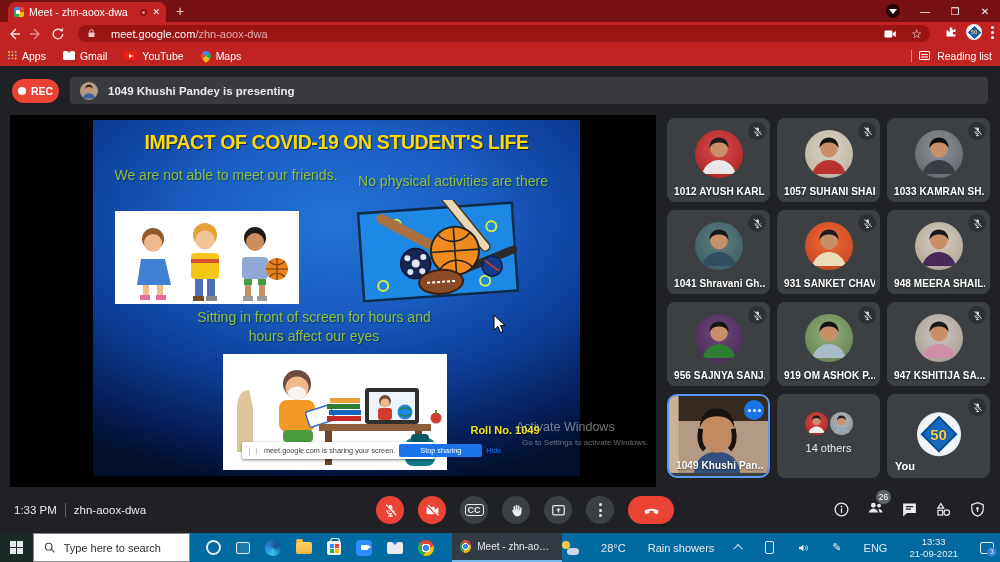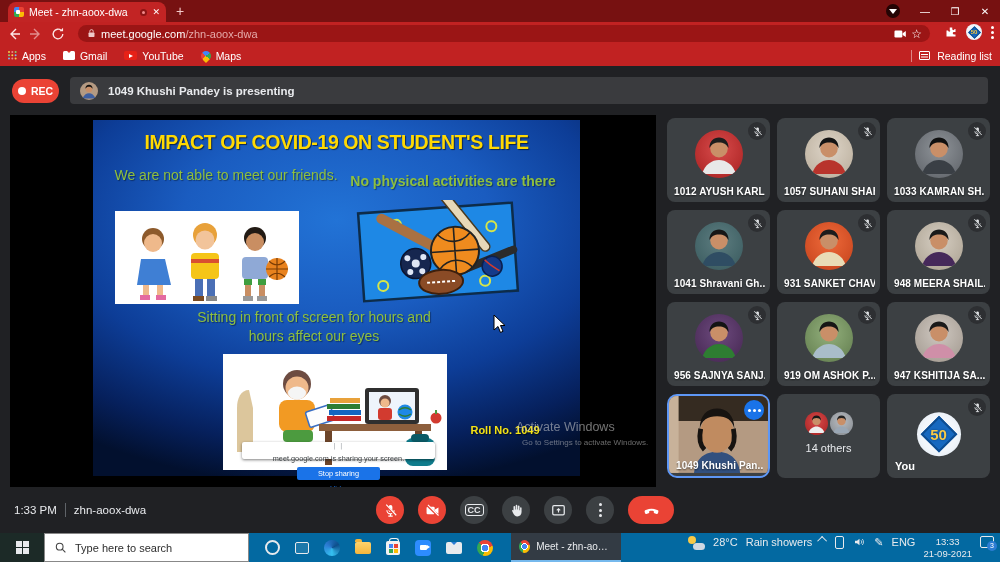--- a/index.html
+++ b/index.html
@@ -13,21 +13,21 @@
   .favicon{width:10px;height:10px;border-radius:2px;background:conic-gradient(#ea4335 0 25%,#fbbc04 0 50%,#34a853 0 75%,#4285f4 0);position:relative;flex:none;}
   .favicon:after{content:"";position:absolute;left:2px;top:3px;width:4px;height:4px;background:#fff;border-radius:1px;}
   .recdot{width:7px;height:7px;border-radius:50%;background:#f08a8a;border:2px solid #8d1515;flex:none;}
   .tclose{color:#fff;font-size:9px;line-height:1;flex:none;}
   .newtab{position:absolute;left:176px;top:3px;color:#f3caca;font-size:14px;}
   .tabsearch{position:absolute;left:886px;top:4px;width:14px;height:14px;border-radius:50%;background:#240404;display:flex;align-items:center;justify-content:center;}
   .tabsearch:after{content:"";border:4px solid transparent;border-top:5px solid #fff;margin-top:4px;}
   .wbtn{position:absolute;top:0;height:22px;width:30px;color:#fff;font-size:10px;display:flex;align-items:center;justify-content:center;}
   .toolbar{position:absolute;left:0;top:22px;width:1000px;height:23px;background:#c12222;display:flex;align-items:center;}
   .navic{width:16px;height:16px;margin-left:6px;color:#fde7e7;flex:none;}
-  .urlbar{position:absolute;left:78px;top:3px;width:852px;height:17px;border-radius:9px;background:#9b1515;display:flex;align-items:center;padding:0 8px;gap:4px;}
+  .urlbar{position:absolute;left:78px;top:3px;width:852px;height:17px;border-radius:9px;background:#9b1515;display:flex;align-items:center;padding:0 8px;gap:14px;}
   .urlbar svg{flex:none;}
   .url{font-size:11px;color:#ffffff;white-space:nowrap;flex:1;}
   .url .path{color:#e5a9a9;}
   .tbic{width:14px;height:14px;color:#fff;flex:none;}
   .right-tools{position:absolute;right:6px;top:2px;display:flex;align-items:center;gap:9px;}
   .puzzle{width:12px;height:12px;color:#fff;}
   .menudots{display:flex;flex-direction:column;gap:2px;}
   .menudots i{width:3px;height:3px;border-radius:50%;background:#fff;}
   .bookmarks{position:absolute;left:0;top:45px;width:1000px;height:21px;background:#c12222;display:flex;align-items:center;padding:0 8px;gap:7px;color:#fff;font-size:10.5px;}
   .bm{display:flex;align-items:center;gap:5px;margin-right:10px;}
@@ -49,30 +49,30 @@
   .presbanner{position:absolute;left:70px;top:77px;width:918px;height:27px;border-radius:4px;background:#3a3b3e;display:flex;align-items:center;padding:0 10px;gap:10px;}
   .presav{width:18px;height:18px;border-radius:50%;overflow:hidden;background:#b49a82;flex:none;}
   .prestext{color:#e8eaed;font-size:11.5px;font-weight:bold;}
 
   
   .stage{position:absolute;left:10px;top:115px;width:646px;height:372px;background:#000;overflow:hidden;}
   .slide{position:absolute;left:83px;top:5px;width:487px;height:356px;background:radial-gradient(ellipse 90% 75% at 50% 28%,#2273d6 0%,#1a5cc0 35%,#0d3d97 62%,#06205c 85%,#02102e 100%);overflow:hidden;}
   .s-title{position:absolute;left:0;top:11px;width:100%;text-align:center;color:#ffd903;font-size:19.5px;font-weight:800;letter-spacing:-.4px;text-shadow:1px 1px 1px rgba(0,0,0,.55);}
   .s-p{position:absolute;color:#8ebf3f;font-size:14px;text-align:center;line-height:1.35;text-shadow:1px 1px 1px rgba(0,0,0,.4);}
   .s-p1{left:8px;top:46px;width:250px;}
-  .s-p2{left:240px;top:52px;width:240px;font-weight:bold;}
+  .s-p2{left:240px;top:52px;width:240px;}
   .s-p3{left:88px;top:188px;width:266px;}
   .imgbox{position:absolute;background:#fff;}
   .kids{left:22px;top:91px;width:184px;height:93px;}
   .sports{left:250px;top:80px;width:190px;height:105px;background:transparent;}
   .desk{left:130px;top:234px;width:224px;height:116px;}
   .credits{position:absolute;left:350px;top:302px;width:124px;text-align:center;color:#f4e216;font-size:11px;font-weight:bold;line-height:1.5;text-shadow:1px 1px 1px rgba(0,0,0,.6);}
   .wm1{position:absolute;left:506px;top:305px;font-size:12.5px;color:rgba(210,210,210,.55);}
   .wm2{position:absolute;left:512px;top:323px;font-size:8px;color:rgba(210,210,210,.5);}
-  .sharebar{position:absolute;left:232px;top:327px;width:193px;height:17px;background:#fff;border-radius:2px;box-shadow:0 1px 3px rgba(0,0,0,.5);display:flex;align-items:center;padding:0 5px;gap:4px;flex-direction:column;}
+  .sharebar{position:absolute;left:232px;top:327px;width:193px;height:17px;background:#fff;border-radius:2px;box-shadow:0 1px 3px rgba(0,0,0,.5);display:flex;align-items:center;padding:0 5px;gap:4px;}
   .pausebars{color:#9aa0a6;font-size:6.5px;letter-spacing:1px;flex:none;}
   .sharemsg{font-size:7.3px;color:#3c4043;white-space:nowrap;flex:1;}
   .stopbtn{background:#1a73e8;color:#fff;font-size:7.3px;padding:2px 21px;border-radius:2px;white-space:nowrap;flex:none;}
   .hidelink{color:#1a73e8;font-size:7.3px;flex:none;margin-right:2px;}
   .cursor{position:absolute;left:483px;top:199px;}
 
   
   .vgrid{position:absolute;left:667px;top:118px;display:grid;grid-template-columns:repeat(3,103px);grid-auto-rows:84px;gap:8px 7px;}
   .tile{position:relative;background:#3c4043;border-radius:8px;overflow:hidden;}
   .micbtn{position:absolute;top:4px;right:4px;width:18px;height:18px;border-radius:50%;background:rgba(32,33,36,.55);display:flex;align-items:center;justify-content:center;z-index:3;}
@@ -146,21 +146,21 @@
   .storeic:before{content:"";position:absolute;left:3px;top:-3px;width:8px;height:4px;border:1.5px solid #f2f2f2;border-bottom:none;border-radius:3px 3px 0 0;}
   .storeic:after{content:"";position:absolute;left:2.5px;top:3px;width:4px;height:4px;background:#4285f4;box-shadow:5px 0 0 #ea4335,0 5px 0 #34a853,5px 5px 0 #fbbc04;}
   .zoomic{width:16px;height:16px;border-radius:4px;background:#2d8cff;display:flex;align-items:center;justify-content:center;}
   .zoomic i{width:7px;height:5px;background:#fff;border-radius:1px;position:relative;}
   .zoomic i:after{content:"";position:absolute;right:-3px;top:0;border-left:3px solid #fff;border-top:2.5px solid transparent;border-bottom:2.5px solid transparent;}
   .mailic{width:16px;height:12px;background:#e8eaed;border-radius:2px;position:relative;overflow:hidden;}
   .mailic:after{content:"";position:absolute;left:0;top:-5px;width:0;border-left:8px solid transparent;border-right:8px solid transparent;border-top:8px solid #2b7cd3;}
   .chromeic{width:16px;height:16px;border-radius:50%;background:radial-gradient(circle,#4285f4 0 28%,#fff 29% 38%,transparent 39%),conic-gradient(from -45deg,#ea4335 0 120deg,#fbbc04 0 240deg,#34a853 0 360deg);}
   .activeapp{margin-left:18px;height:29px;display:flex;align-items:center;gap:6px;padding:0 8px;background:#333b44;border-bottom:2px solid #76b9ed;max-width:110px;}
   .activeapp span{color:#e8eaed;font-size:10px;white-space:nowrap;overflow:hidden;text-overflow:ellipsis;}
-  .tray{margin-left:auto;display:flex;gap:8px;color:#e8eaed;padding-right:6px;}
+  .tray{margin-left:auto;display:flex;align-items:center;gap:22px;color:#e8eaed;padding-right:6px;}
   .weatheric{width:17px;height:14px;position:relative;}
   .weatheric .sun{position:absolute;left:0;top:0;width:8px;height:8px;border-radius:50%;background:#f7c948;}
   .weatheric .cloud{position:absolute;right:0;bottom:0;width:12px;height:7px;border-radius:5px;background:#cfd8e3;}
   .trayf{font-size:11px;white-space:nowrap;}
   .chev{width:7px;height:7px;border-left:1.5px solid #e8eaed;border-top:1.5px solid #e8eaed;transform:rotate(45deg) translateY(2px);}
   .devic{width:9px;height:13px;border:1.3px solid #e8eaed;border-radius:2px;}
   .spk{width:14px;height:12px;color:#e8eaed;}
   .pen{font-size:11px;}
   .clock{font-size:9.5px;text-align:center;line-height:1.25;white-space:nowrap;}
   .notif{width:14px;height:12px;border:1.3px solid #e8eaed;border-radius:2px;position:relative;}
@@ -645,20 +645,40 @@
           <i></i>
           <i></i>
         </span>
       </span>
     <span class="endbtn">
         <svg>
           <use href="#i-end"></use>
         </svg>
       </span>
   </div>
+  <div class="mb-right">
+    <svg>
+        <use href="#i-info"></use>
+      </svg>
+    <span class="peoplewrap">
+      <svg width="17" height="17">
+          <use href="#i-people" width="17" height="17"></use>
+        </svg>
+      <span class="badge26">26</span>
+    </span>
+    <svg>
+        <use href="#i-chat"></use>
+      </svg>
+    <svg>
+        <use href="#i-act"></use>
+      </svg>
+    <svg>
+        <use href="#i-shield"></use>
+      </svg>
+  </div>
 
   <div class="taskbar">
     <div class="startbtn">
         <span class="winlogo">
           <i></i>
           <i></i>
           <i></i>
           <i></i>
         </span>
       </div>

